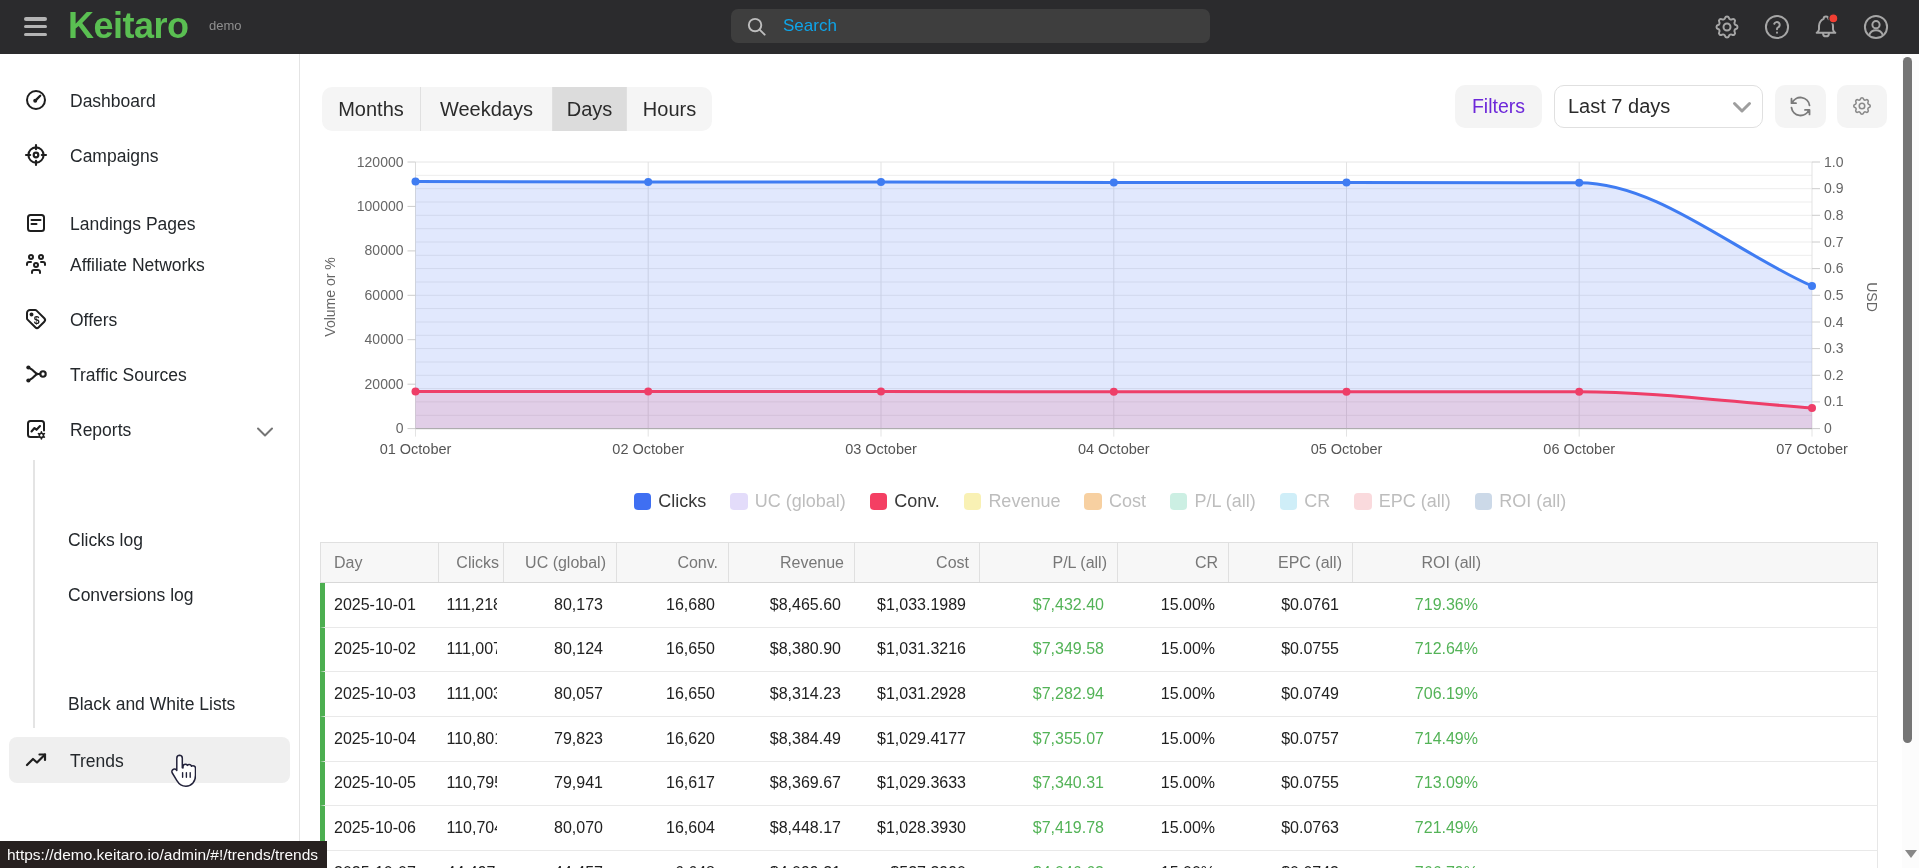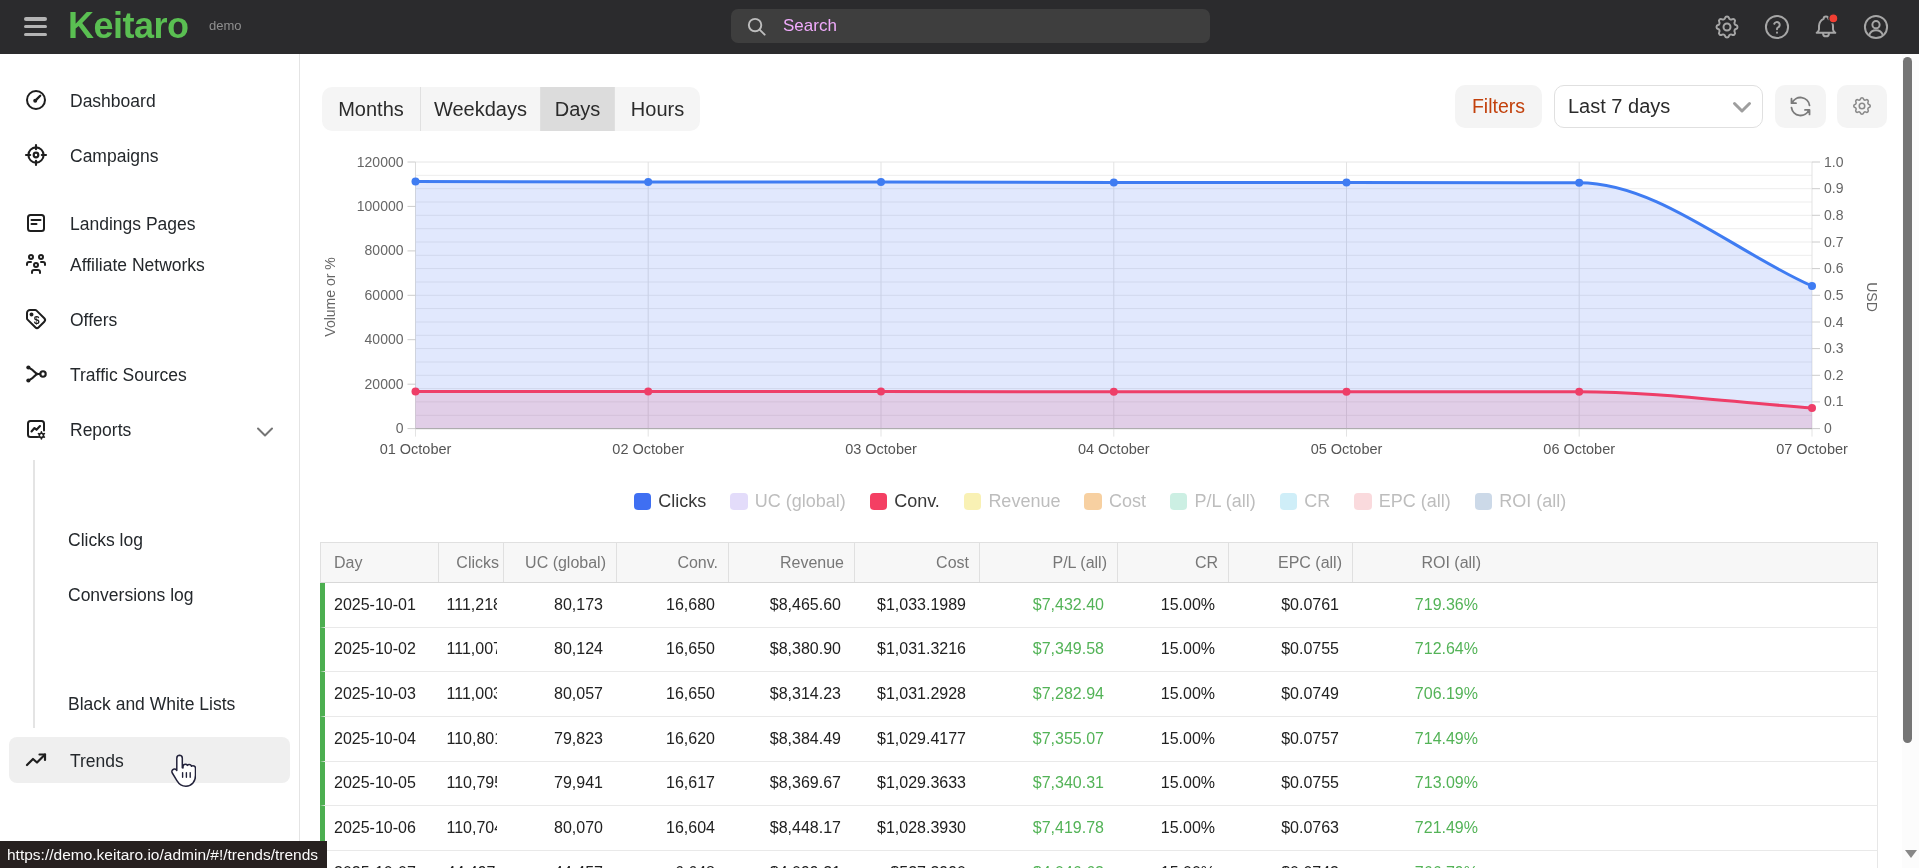--- a/index.html
+++ b/index.html
@@ -8,21 +8,21 @@
 .abs { position:absolute; }
 
 
 #topbar { position:absolute; left:0; top:0; width:1919px; height:54px; background:#2b2b2d; }
 #burger { position:absolute; left:24px; top:17px; width:23px; height:20px; }
 #burger div { height:3.5px; border-radius:2px; background:#b4b4b4; margin-bottom:4.3px; }
 #logo { position:absolute; left:68px; top:5px; font-size:36px; font-weight:bold; letter-spacing:-0.5px; color:#5abf52; }
 #demo { position:absolute; left:209px; top:18px; font-size:13px; color:#8f8f8f; }
 #search { position:absolute; left:731px; top:9px; width:479px; height:34px; background:#3e3e3e; border-radius:7px; }
 #search svg { position:absolute; left:14px; top:6px; }
-#search span { position:absolute; left:52px; top:7px; font-size:17px; color:#f0abfc; }
+#search span { position:absolute; left:52px; top:7px; font-size:17px; color:#0ea5e9; }
 .topicon { position:absolute; top:13px; }
 
 
 #sidebar { position:absolute; left:0; top:54px; width:300px; height:814px; background:#fff; border-right:1px solid #e4e4e4; }
 .mi { position:absolute; left:0; width:299px; height:48px; }
 .mi svg { position:absolute; left:24px; top:9px; }
 .mi span { position:absolute; left:70px; top:12px; font-size:17.5px; color:#24282c; }
 .sub span { left:68px; }
 #subline { position:absolute; left:33px; top:406px; width:2px; height:268px; background:#e4e4e4; }
 #trhl { position:absolute; left:9px; top:683px; width:281px; height:46px; background:#efefef; border-radius:8px; }
@@ -34,21 +34,21 @@
 
 #sbtrack { position:absolute; left:1902px; top:54px; width:17px; height:814px; background:#fcfcfc; z-index:40; }
 #sbthumb { position:absolute; left:1px; top:3px; width:9px; height:686px; background:#757575; border-radius:5px; }
 #sbarrow { position:absolute; left:3px; top:796px; width:0; height:0; border-left:6px solid transparent; border-right:6px solid transparent; border-top:8px solid #888; }
 
 
 .tabgrp { position:absolute; left:322px; top:87px; height:44px; display:flex; border-radius:10px; overflow:hidden; }
 .tab { height:44px; display:flex; align-items:center; justify-content:center; font-size:20px; color:#2b2b2b; background:#f5f5f5; border-left:1px solid #e0e0e0; }
 .tab:first-child { border-left:none; }
 .tab.sel { background:#dcdcdc; }
-#filtersbtn { position:absolute; left:1455px; top:85px; width:87px; height:43px; background:#f4f4f4; border-radius:10px; text-align:center; line-height:43px; font-size:19.5px; color:#c2410c; }
+#filtersbtn { position:absolute; left:1455px; top:85px; width:87px; height:43px; background:#f4f4f4; border-radius:10px; text-align:center; line-height:43px; font-size:19.5px; color:#6d28d9; }
 #rangesel { position:absolute; left:1554px; top:85px; width:209px; height:43px; background:#fff; border:1.5px solid #e0e0e0; border-radius:10px; }
 #rangesel span { position:absolute; left:13px; top:9px; font-size:20px; color:#2b2b2b; }
 #refreshbtn { position:absolute; left:1775px; top:85px; width:51px; height:43px; background:#f4f4f4; border-radius:10px; }
 #gearbtn { position:absolute; left:1837px; top:85px; width:50px; height:43px; background:#f4f4f4; border-radius:10px; }
 
 
 #legend { position:absolute; left:300px; top:491px; width:1600px; display:flex; justify-content:center; align-items:center; gap:24px; }
 .litem { display:flex; align-items:center; font-size:18px; color:#bdbdbd; }
 .litem.on { color:#383838; }
 .sw { width:17.5px; height:17.5px; border-radius:4px; margin-right:7px; }
@@ -199,21 +199,21 @@
     <svg width="24" height="24" viewBox="0 0 24 24" fill="none" stroke="#1e1e1e" stroke-width="2.2" stroke-linecap="round" stroke-linejoin="round">
         <path d="M3 17l6 -6l4 3.5l8 -8"></path>
         <path d="M15.5 6.5h5.5v5.5"></path>
       </svg>
     <span>Trends</span>
   </div>
 </div>
 
 <div class="tabgrp">
   <div class="tab" style="width:98px">Months</div>
-  <div class="tab" style="width:120px">Weekdays</div>
+  <div class="tab" style="width:132px">Weekdays</div>
   <div class="tab sel" style="width:74px">Days</div>
   <div class="tab" style="width:86px">Hours</div>
 </div>
 <div id="filtersbtn">Filters</div>
 <div id="rangesel">
   <span>Last 7 days</span>
   <svg style="position:absolute; left:177px; top:15px" width="20" height="13" viewBox="0 0 20 13" fill="none" stroke="#9e9e9e" stroke-width="3" stroke-linecap="round" stroke-linejoin="round">
       <path d="M2.5 2.5 L10 10 L17.5 2.5"></path>
     </svg>
 </div>

